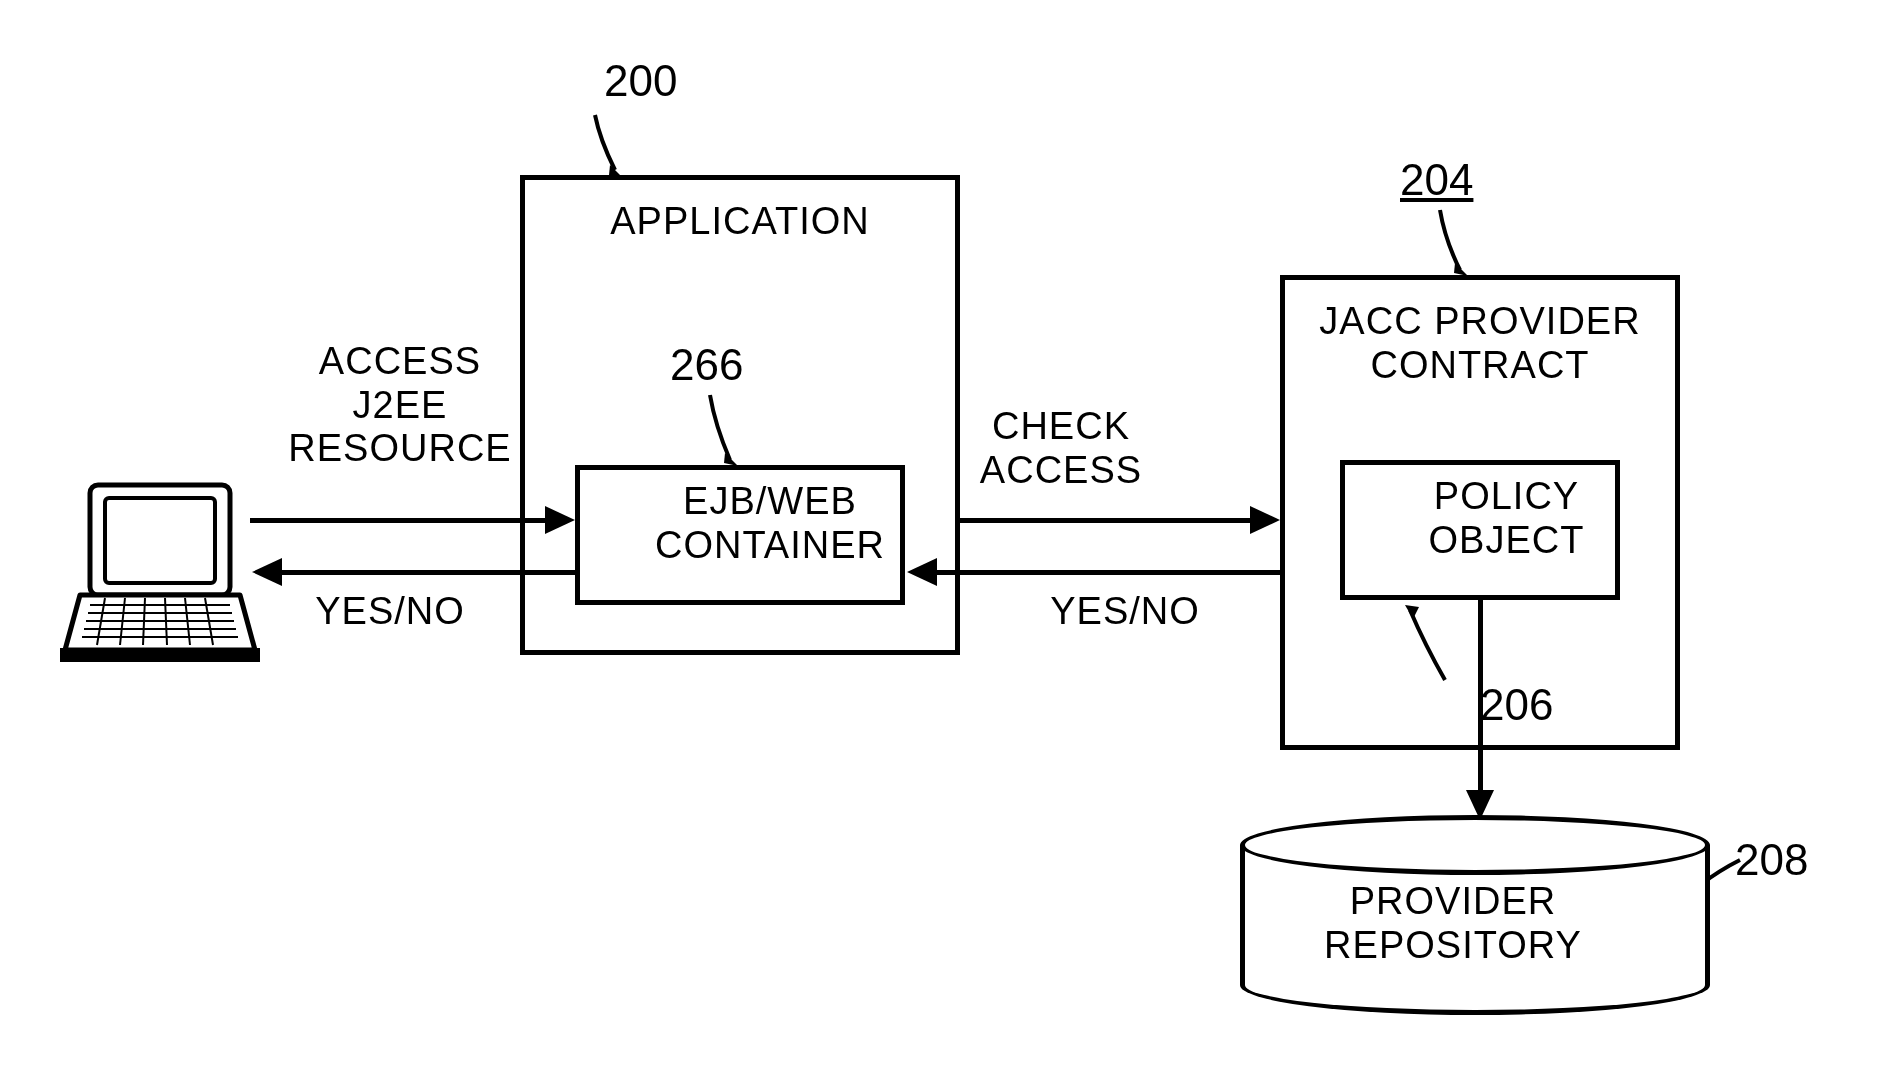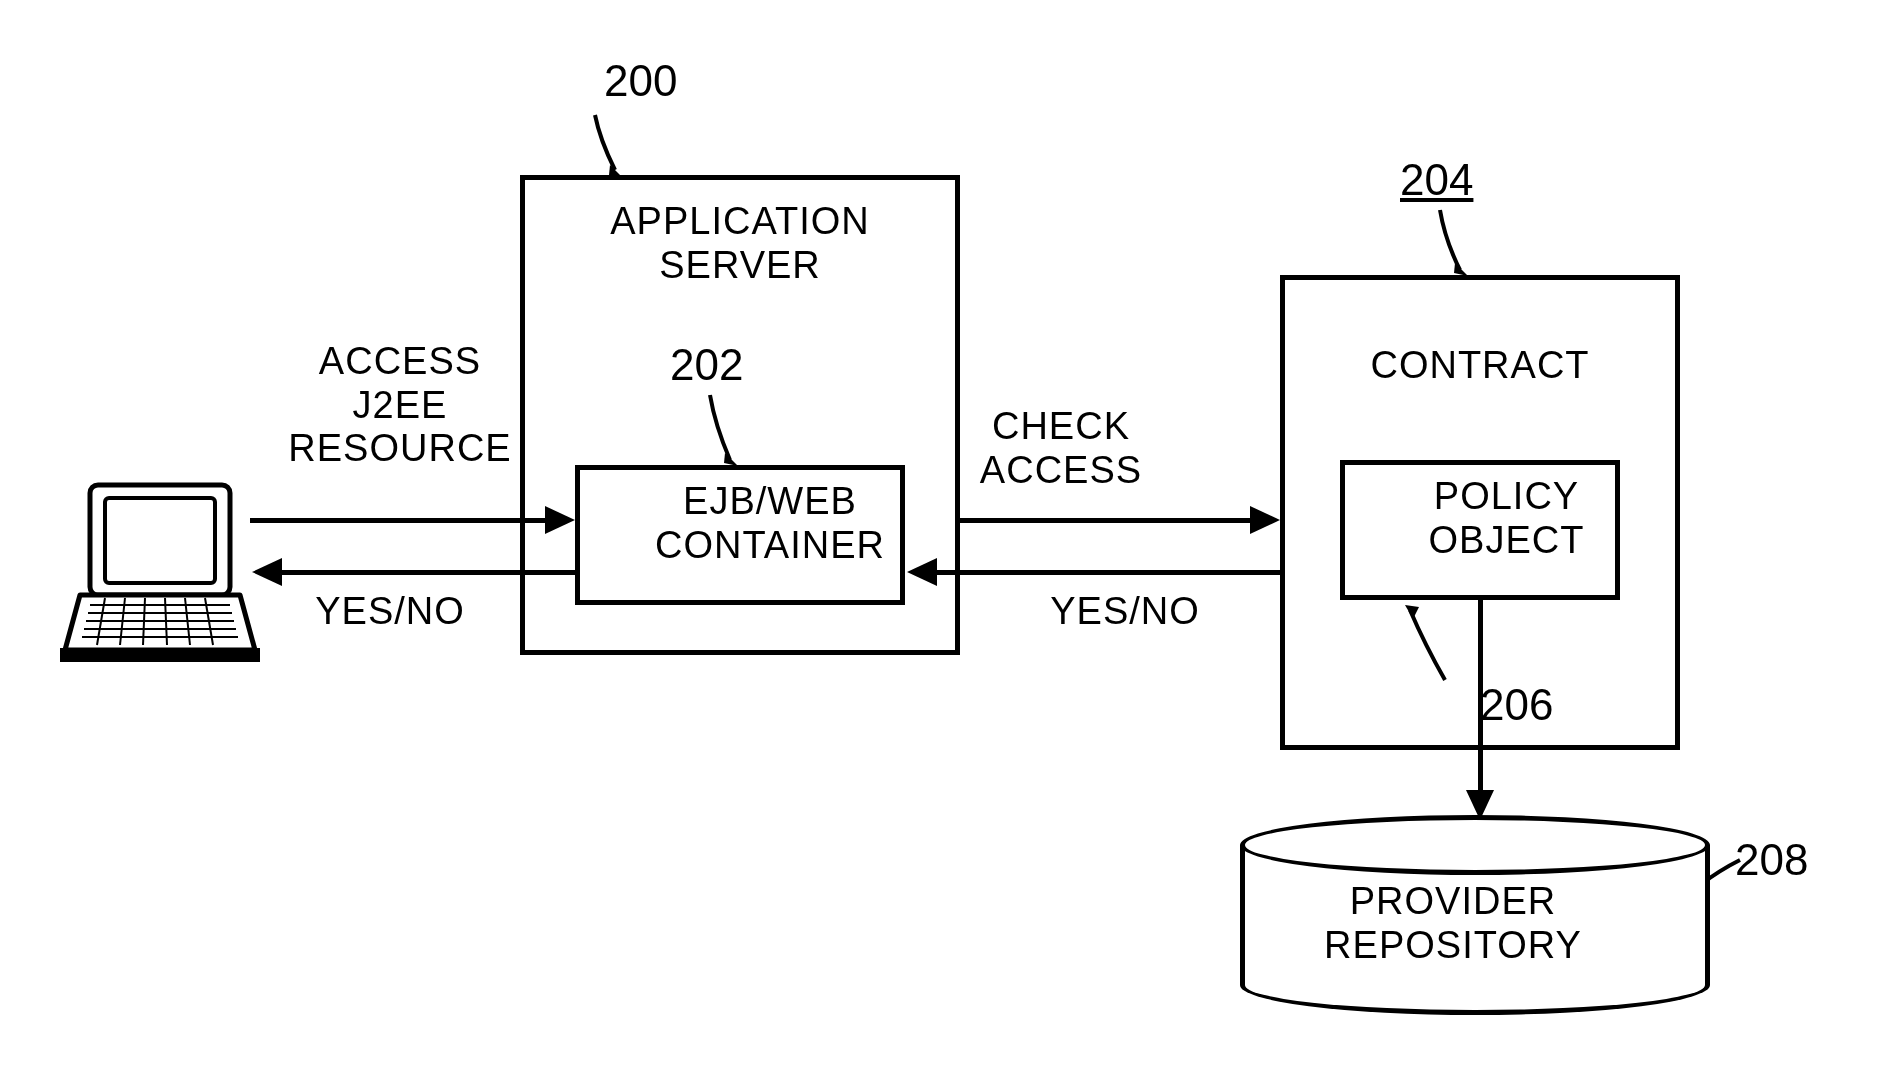--- a/index.html
+++ b/index.html
@@ -123,32 +123,31 @@
       <line x1="90" y1="118" x2="88" y2="165"></line>
       <line x1="110" y1="118" x2="112" y2="165"></line>
       <line x1="130" y1="118" x2="135" y2="165"></line>
       <line x1="150" y1="118" x2="158" y2="165"></line>
     </g>
   </svg>
 
   <div class="box" style="left:520px; top:175px; width:440px; height:480px;"></div>
   <div class="label" style="left:520px; top:200px; width:440px;">
     <span>APPLICATION</span><br>
-    <span>SERVER</span>
   </div>
 
   <div class="box" style="left:575px; top:465px; width:330px; height:140px;"></div>
   <div class="label" style="left:575px; top:480px; width:390px;">
     <span>EJB/WEB</span><br>
     <span>CONTAINER</span>
   </div>
 
   <div class="box" style="left:1280px; top:275px; width:400px; height:475px;"></div>
   <div class="label" style="left:1280px; top:300px; width:400px;">
-    <br>
+    <span>JACC PROVIDER</span><br>
     <span>CONTRACT</span>
   </div>
 
   <div class="box" style="left:1340px; top:460px; width:280px; height:140px;"></div>
   <div class="label" style="left:1340px; top:475px; width:333px;">
     <span>POLICY</span><br>
     <span>OBJECT</span>
   </div>
 
   <div class="cylinder" style="left:1240px; top:815px; width:470px; height:200px;">
@@ -160,21 +159,21 @@
     <span>PROVIDER</span><br>
     <span>REPOSITORY</span>
   </div>
 
   <div class="ref-num" style="left:560px; top:56px;margin-left:44px;">200</div>
   <svg class="leader-line" style="left:585px; top:110px; width:40px; height:65px;">
       <path d="M 10 5 Q 15 30 30 60" stroke="black" stroke-width="4" fill="none"></path>
       <polygon points="25,55 38,68 24,65" fill="black"></polygon>
     </svg>
 
-  <div class="ref-num" style="left:670px; top:340px;">202</div>
+  <div class="ref-num" style="left:670px; top:340px;">266</div>
   <svg class="leader-line" style="left:700px; top:390px; width:40px; height:75px;">
       <path d="M 10 5 Q 15 35 30 70" stroke="black" stroke-width="4" fill="none"></path>
       <polygon points="25,63 38,76 24,73" fill="black"></polygon>
     </svg>
 
   <div class="ref-num" style="left:1400px; top:155px;text-decoration:underline;">204</div>
   <svg class="leader-line" style="left:1430px; top:205px; width:40px; height:70px;">
       <path d="M 10 5 Q 15 35 30 65" stroke="black" stroke-width="4" fill="none"></path>
       <polygon points="25,58 38,71 24,68" fill="black"></polygon>
     </svg>

